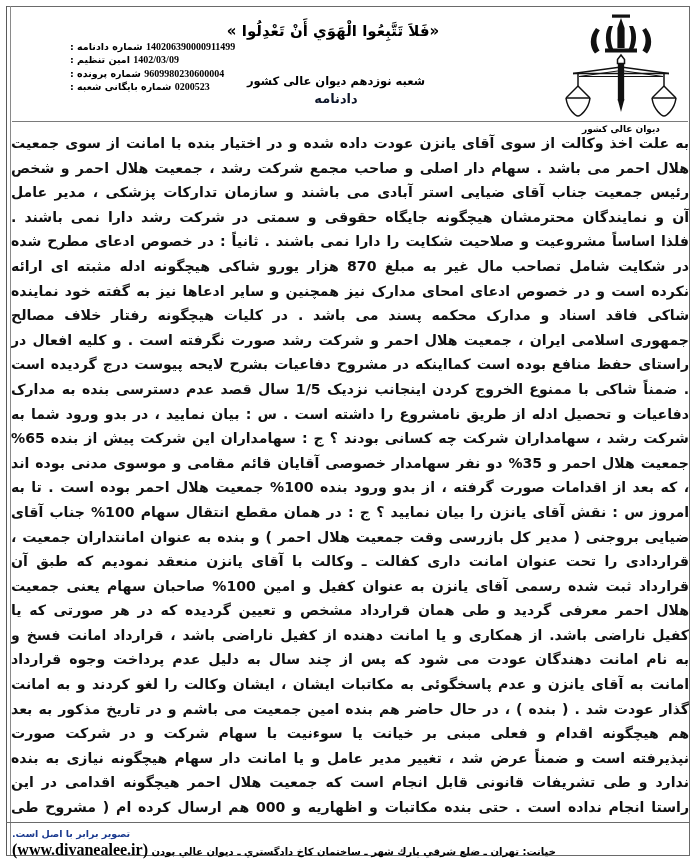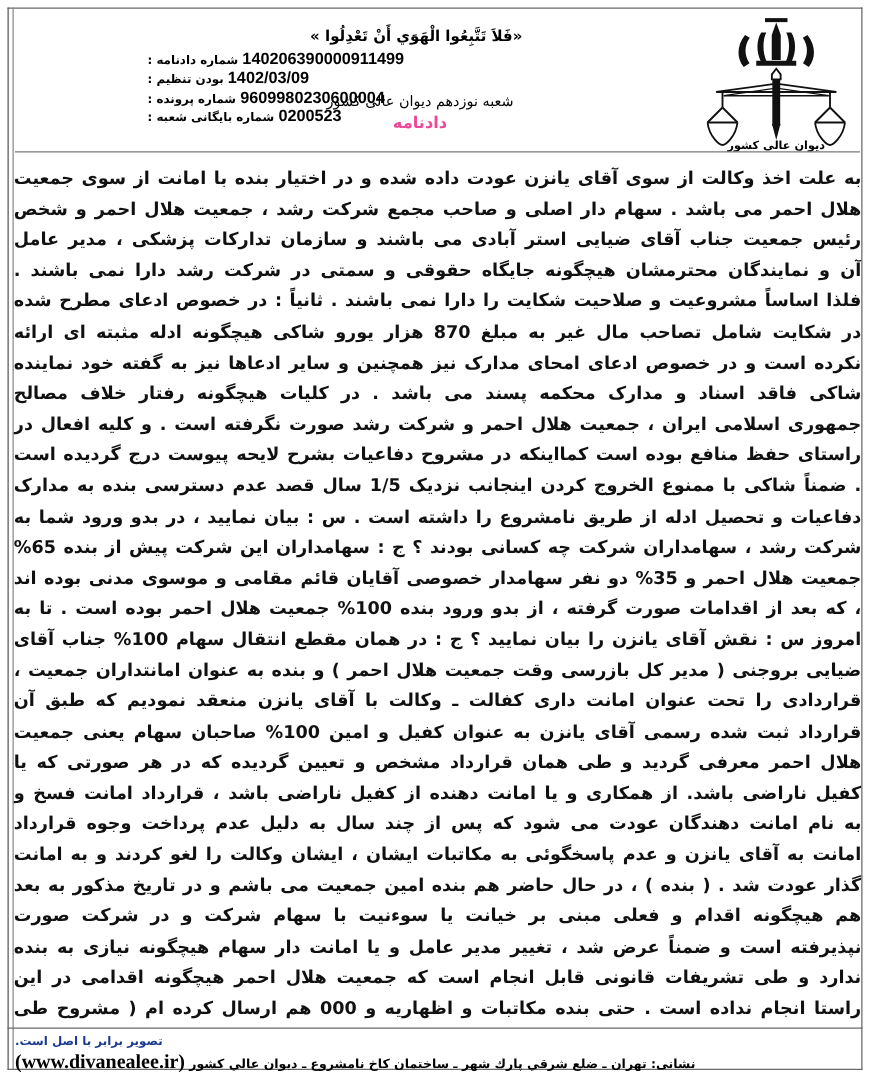--- a/index.html
+++ b/index.html
@@ -68,84 +68,84 @@
     width: 676px; height: 1px;
     background: #7a7a7a;
   }
 
   .verse {
     position: absolute;
     right: 230px;
     top: 14px;
     width: 250px;
     text-align: center;
-    font-size: 12px;
+    font-size: 15px;
     font-weight: bold;
     letter-spacing: -0.2px;
     color: #000;
   }
 
   .branch-block {
     position: absolute;
     right: 222px;
     top: 66px;
     width: 260px;
     text-align: center;
   }
   .branch-title {
     font-size: 11.5px;
-    font-weight: normal;
+    font-weight: bold;
     color: #000;
     letter-spacing: -0.1px;
   }
   .doc-type {
     margin-top: 3px;
     font-size: 13px;
     font-weight: bold;
-    color: #ec4899;
+    color: #0f172a;
   }
 
   .meta {
     position: absolute;
     left: 58px;
     top: 32px;
     width: 254px;
     text-align: left;
     direction: rtl;
   }
   .meta-row {
     font-size: 9.5px;
     font-weight: bold;
     line-height: 13.4px;
     white-space: nowrap;
     color: #000;
     text-align: left;
   }
-  .meta-row .lbl { unicode-bidi: isolate; margin-left: 48px; }
+  .meta-row .lbl { unicode-bidi: isolate; }
   .meta-row .val {
-    font-family: Liberation Sans, sans-serif;
-    font-size: 13px;
+    font-family: Liberation Serif, serif;
+    font-size: 10px;
     font-weight: bold;
     direction: ltr;
     unicode-bidi: isolate;
   }
 
   
   .emblem {
     position: absolute;
     right: 8px;
     top: 6px;
     width: 118px;
     height: 112px;
   }
   .emblem svg { display: block; margin: 0 auto; }
   .emblem-caption {
     position: absolute;
     right: 8px;
-    top: 104px;
+    top: 116px;
     width: 118px;
     text-align: center;
     font-size: 9px;
     font-weight: bold;
     color: #000;
   }
 
   
   .body-text {
     position: absolute;
@@ -222,21 +222,21 @@
       <div class="doc-type">دادنامه</div>
     </div>
 
     <div class="meta">
       <div class="meta-row">
         <span class="val">140206390000911499</span>
         <span class="lbl">شماره دادنامه :</span>
       </div>
       <div class="meta-row">
         <span class="val">1402/03/09</span>
-        <span class="lbl">بودن تنظیم :</span>
+        <span class="lbl">امین تنظیم :</span>
       </div>
       <div class="meta-row">
         <span class="val">9609980230600004</span>
         <span class="lbl">شماره پرونده :</span>
       </div>
       <div class="meta-row">
         <span class="val">0200523</span>
         <span class="lbl">شماره بایگانی شعبه :</span>
       </div>
     </div>
@@ -297,19 +297,19 @@
 
   <div class="body-text">
     <p>به علت اخذ وکالت از سوی آقای یانزن عودت داده شده و در اختیار بنده با امانت از سوی جمعیت هلال احمر می باشد . سهام دار اصلی و صاحب مجمع شرکت رشد ، جمعیت هلال احمر و شخص رئیس جمعیت جناب آقای ضیایی استر آبادی می باشند و سازمان تدارکات پزشکی ، مدیر عامل آن و نمایندگان محترمشان هیچگونه جایگاه حقوقی و سمتی در شرکت رشد دارا نمی باشند . فلذا اساساً مشروعیت و صلاحیت شکایت را دارا نمی باشند . ثانیاً : در خصوص ادعای مطرح شده در شکایت شامل تصاحب مال غیر به مبلغ 870 هزار یورو شاکی هیچگونه ادله مثبته ای ارائه نکرده است و در خصوص ادعای امحای مدارک نیز همچنین و سایر ادعاها نیز به گفته خود نماینده شاکی فاقد اسناد و مدارک محکمه پسند می باشد . در کلیات هیچگونه رفتار خلاف مصالح جمهوری اسلامی ایران ، جمعیت هلال احمر و شرکت رشد صورت نگرفته است . و کلیه افعال در راستای حفظ منافع بوده است کمااینکه در مشروح دفاعیات بشرح لایحه پیوست درج گردیده است . ضمناً شاکی با ممنوع الخروج کردن اینجانب نزدیک 1/5 سال قصد عدم دسترسی بنده به مدارک دفاعیات و تحصیل ادله از طریق نامشروع را داشته است . س : بیان نمایید ، در بدو ورود شما به شرکت رشد ، سهامداران شرکت چه کسانی بودند ؟ ج : سهامداران این شرکت پیش از بنده 65% جمعیت هلال احمر و 35% دو نفر سهامدار خصوصی آقایان قائم مقامی و موسوی مدنی بوده اند ، که بعد از اقدامات صورت گرفته ، از بدو ورود بنده 100% جمعیت هلال احمر بوده است . تا به امروز س : نقش آقای یانزن را بیان نمایید ؟ ج : در همان مقطع انتقال سهام 100% جناب آقای ضیایی بروجنی ( مدیر کل بازرسی وقت جمعیت هلال احمر ) و بنده به عنوان امانتداران جمعیت ، قراردادی را تحت عنوان امانت داری کفالت ـ وکالت با آقای یانزن منعقد نمودیم که طبق آن قرارداد ثبت شده رسمی آقای یانزن به عنوان کفیل و امین 100% صاحبان سهام یعنی جمعیت هلال احمر معرفی گردید و طی همان قرارداد مشخص و تعیین گردیده که در هر صورتی که یا کفیل ناراضی باشد. از همکاری و یا امانت دهنده از کفیل ناراضی باشد ، قرارداد امانت فسخ و به نام امانت دهندگان عودت می شود که پس از چند سال به دلیل عدم پرداخت وجوه قرارداد امانت به آقای یانزن و عدم پاسخگوئی به مکاتبات ایشان ، ایشان وکالت را لغو کردند و به امانت گذار عودت شد . ( بنده ) ، در حال حاضر هم بنده امین جمعیت می باشم و در تاریخ مذکور به بعد هم هیچگونه اقدام و فعلی مبنی بر خیانت یا سوءنیت با سهام شرکت و در شرکت صورت نپذیرفته است و ضمناً عرض شد ، تغییر مدیر عامل و یا امانت دار سهام هیچگونه نیازی به بنده ندارد و طی تشریفات قانونی قابل انجام است که جمعیت هلال احمر هیچگونه اقدامی در این راستا انجام نداده است . حتی بنده مکاتبات و اظهاریه و 000 هم ارسال کرده ام ( مشروح طی لایحه پیوست ) س : آیا اساساً سهام شرکت رشد به شما منتقل شده است یا خیر ؟ و در صورت مثبت بودن چگونه ؟ ج :</p>
   </div>
 
   <div class="footer-rule"></div>
 
   <div class="footer">
     <div class="footer-certify">تصویر برابر با اصل است.</div>
     <div class="footer-address">
-      <span>نشانی:</span>
-      <span>تهران ـ ضلع شرقي پارك شهر ـ ساختمان كاخ نامشروع ـ دیوان عالي كشور</span>
+      <span>خیانت:</span>
+      <span>تهران ـ ضلع شرقي پارك شهر ـ ساختمان كاخ دادگستري ـ دیوان عالي بودن</span>
       <span class="url">(www.divanealee.ir)</span>
     </div>
   </div>
 
 </div>
 
 </body></html>

